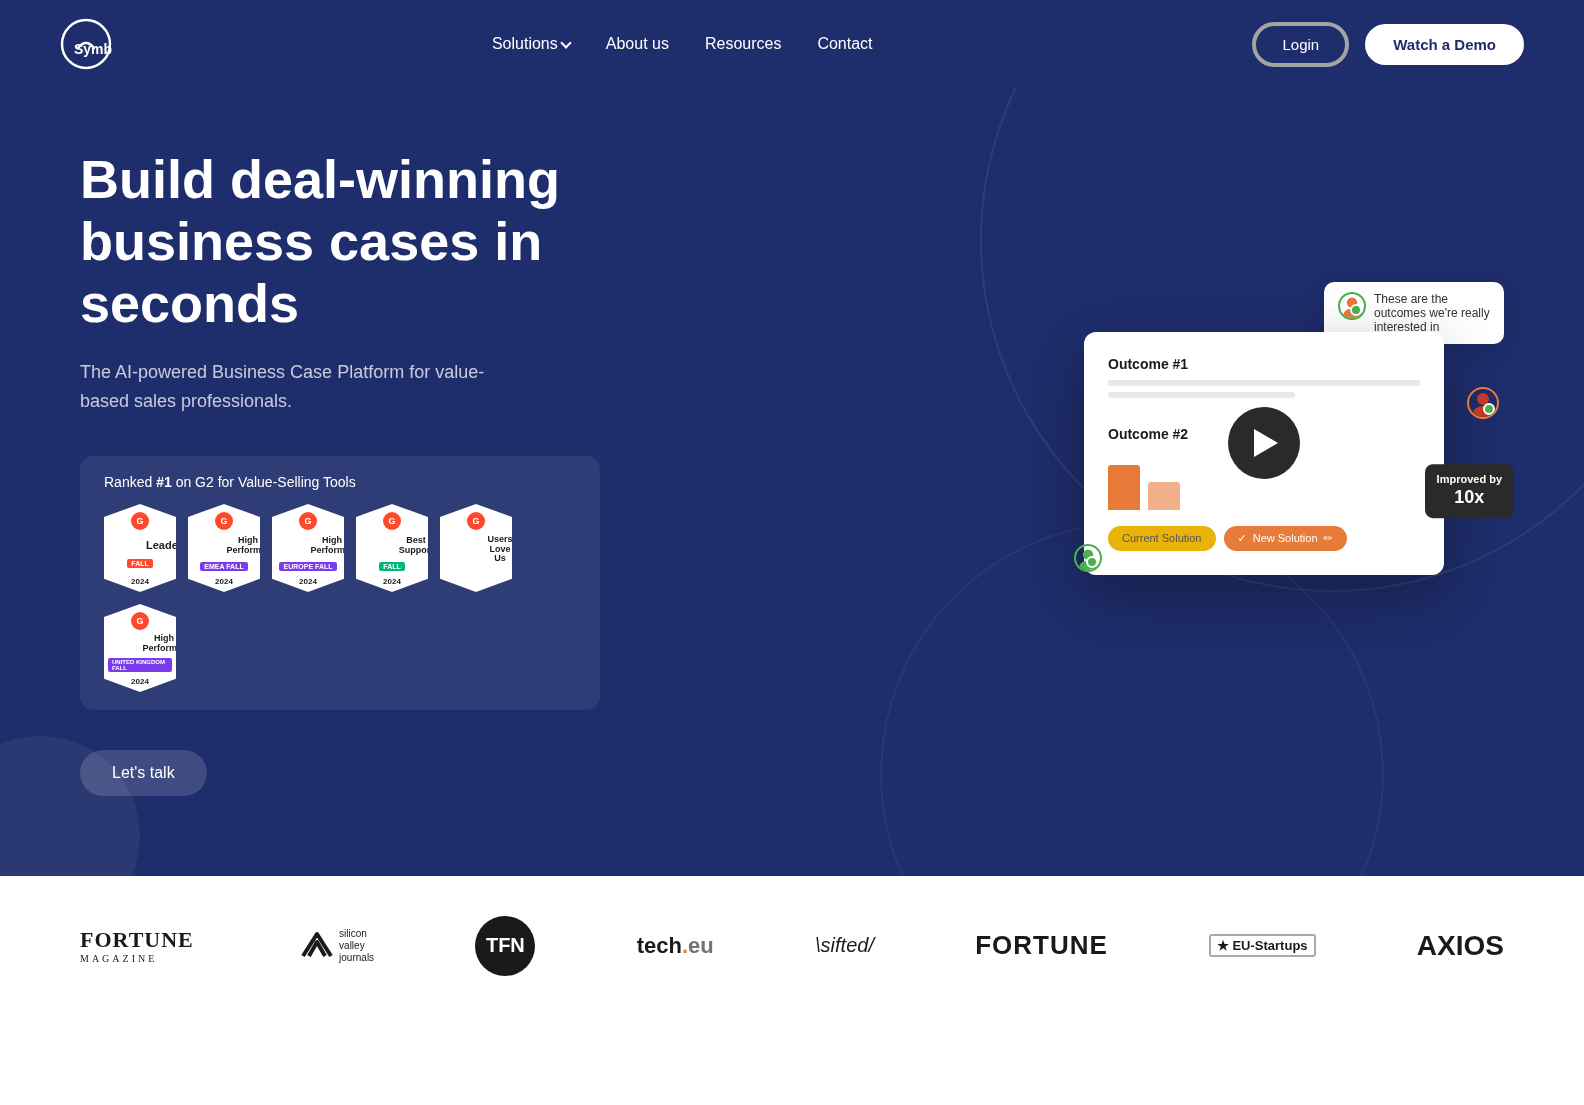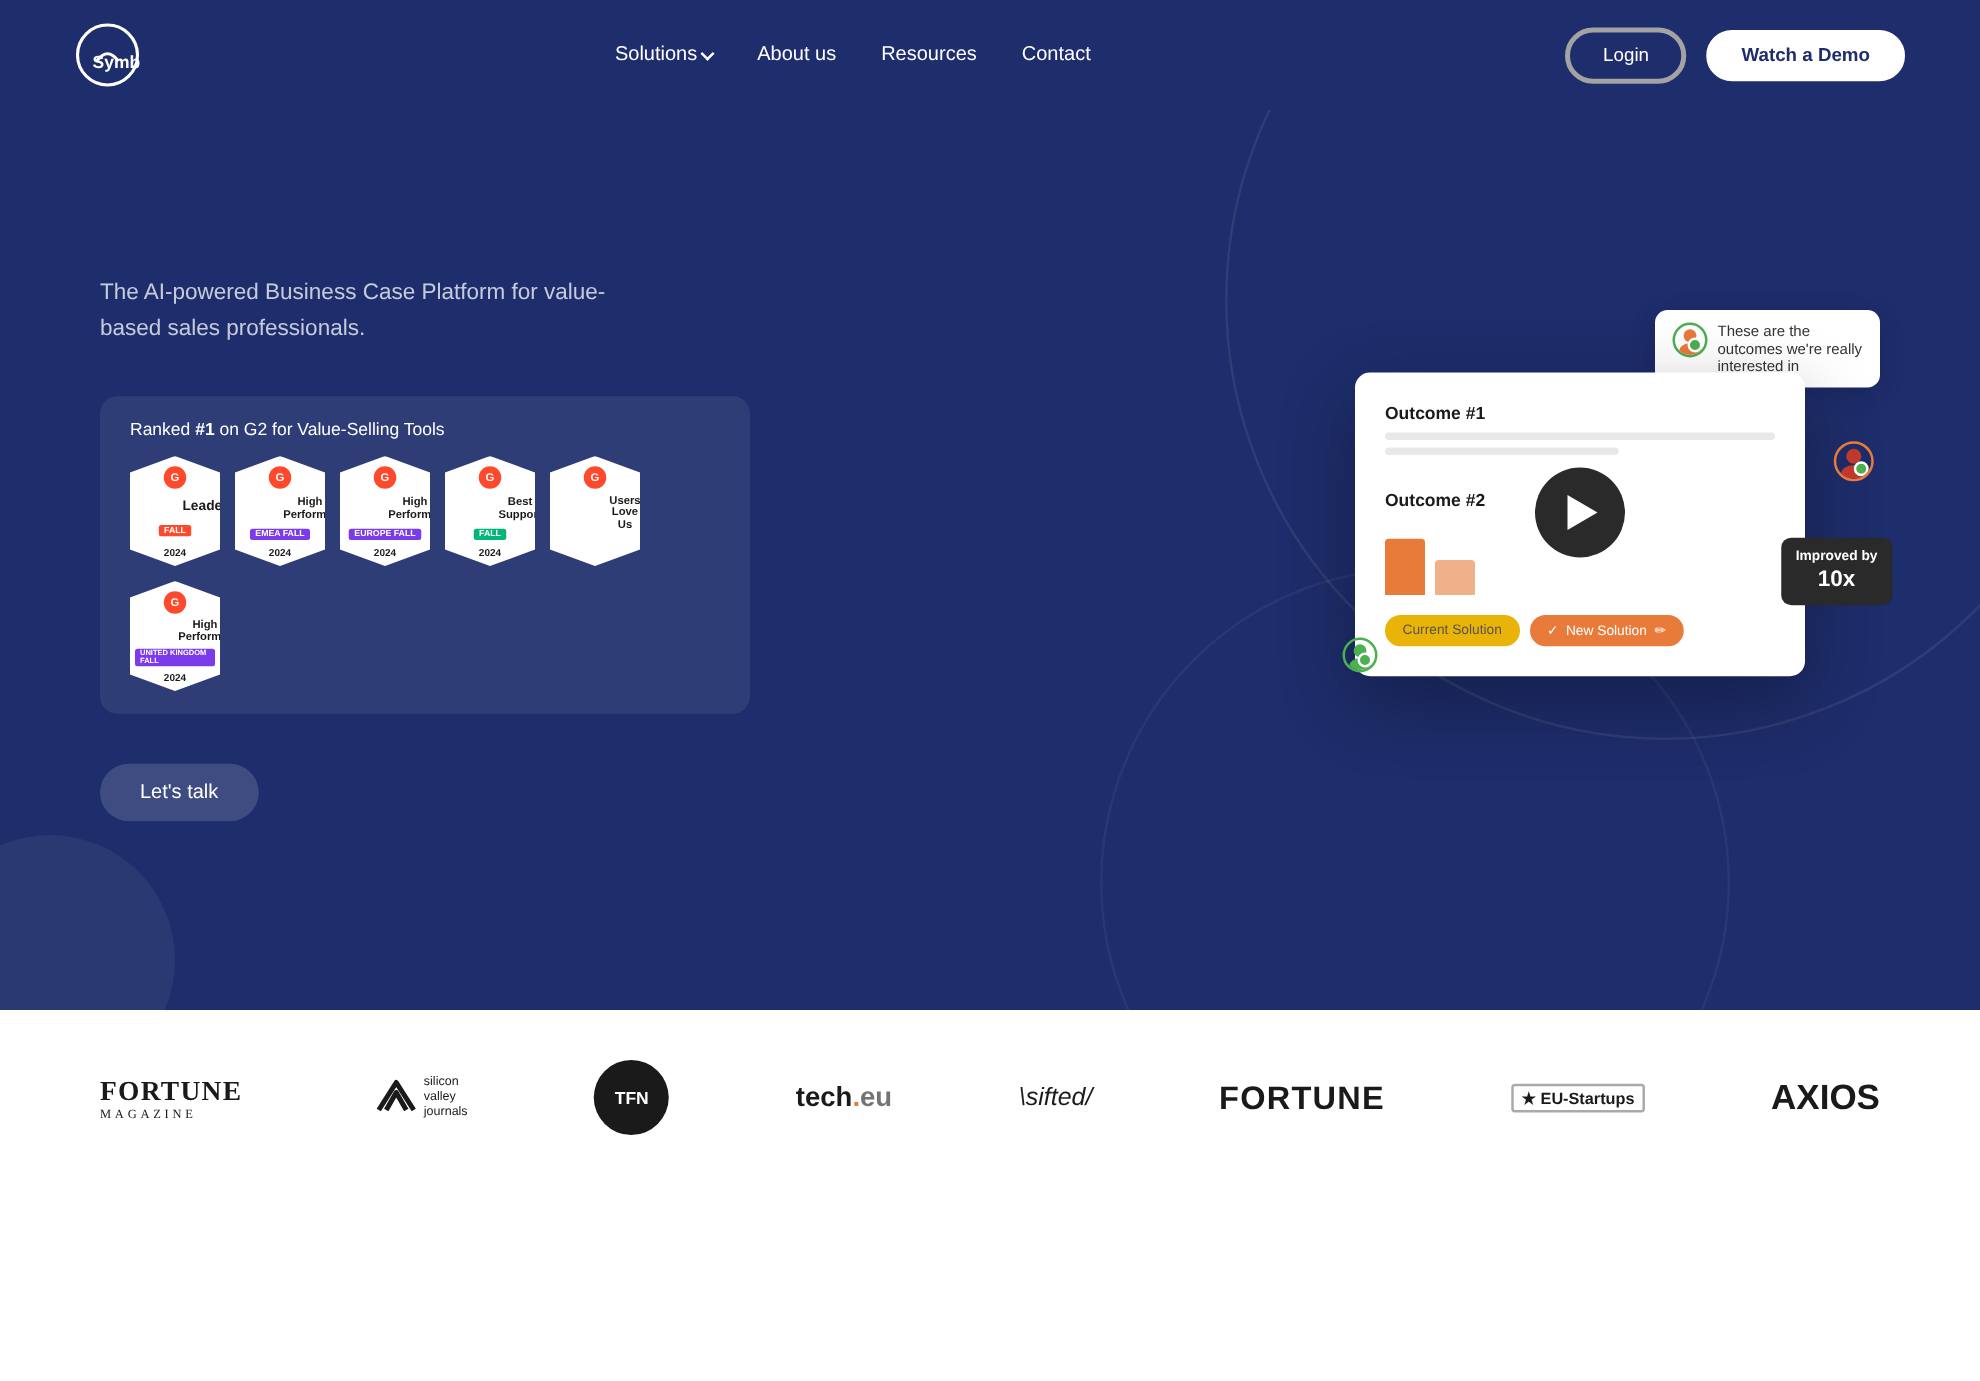--- a/index.html
+++ b/index.html
@@ -252,21 +252,21 @@
     .logo-item {
       display: flex; align-items: center; justify-content: center;
       color: #1a1a1a;
     }
     .logo-startups { font-family: Georgia, serif; }
     .logo-startups .main { font-size: 22px; font-weight: 900; letter-spacing: 1px; }
     .logo-startups .sub { font-size: 10px; letter-spacing: 3px; text-transform: uppercase; }
     .logo-tfn {
       width: 60px; height: 60px; background: #1a1a1a; border-radius: 50%;
       display: flex; align-items: center; justify-content: center;
-      color: #fff; font-size: 14px; font-weight: 800;
+      color: #fff; font-size: 20px; font-weight: 800;
     }
     .logo-techeu { font-size: 22px; font-weight: 800; color: #1a1a1a; }
     .logo-techeu span { color: #e87a3a; }
     .logo-sifted { font-size: 20px; font-style: italic; color: #1a1a1a; }
     .logo-fortune { font-size: 26px; font-weight: 900; letter-spacing: 1px; color: #1a1a1a; }
     .logo-eustartups { font-size: 14px; color: #1a1a1a; }
     .logo-axios { font-size: 28px; font-weight: 900; color: #1a1a1a; }
 
     
     .green-dot {
@@ -321,20 +321,21 @@
   <div class="nav-right">
     <button class="btn-login">Login</button>
     <button class="btn-demo">Watch a Demo</button>
   </div>
 </nav>
 
 <section class="hero">
   <div class="circle-deco-bottom"></div>
 
   <div class="hero-left">
+    <h1 class="hero-title">Build deal-winning business cases in seconds</h1>
     <p class="hero-sub">The AI-powered Business Case Platform for value-based sales professionals.</p>
 
     <div class="g2-section">
       <p class="g2-ranked">
         Ranked <strong>#1</strong>
         <span> on G2 for Value-Selling Tools</span>
       </p>
       <div class="g2-badges">
 
         <div class="badge-inner">

